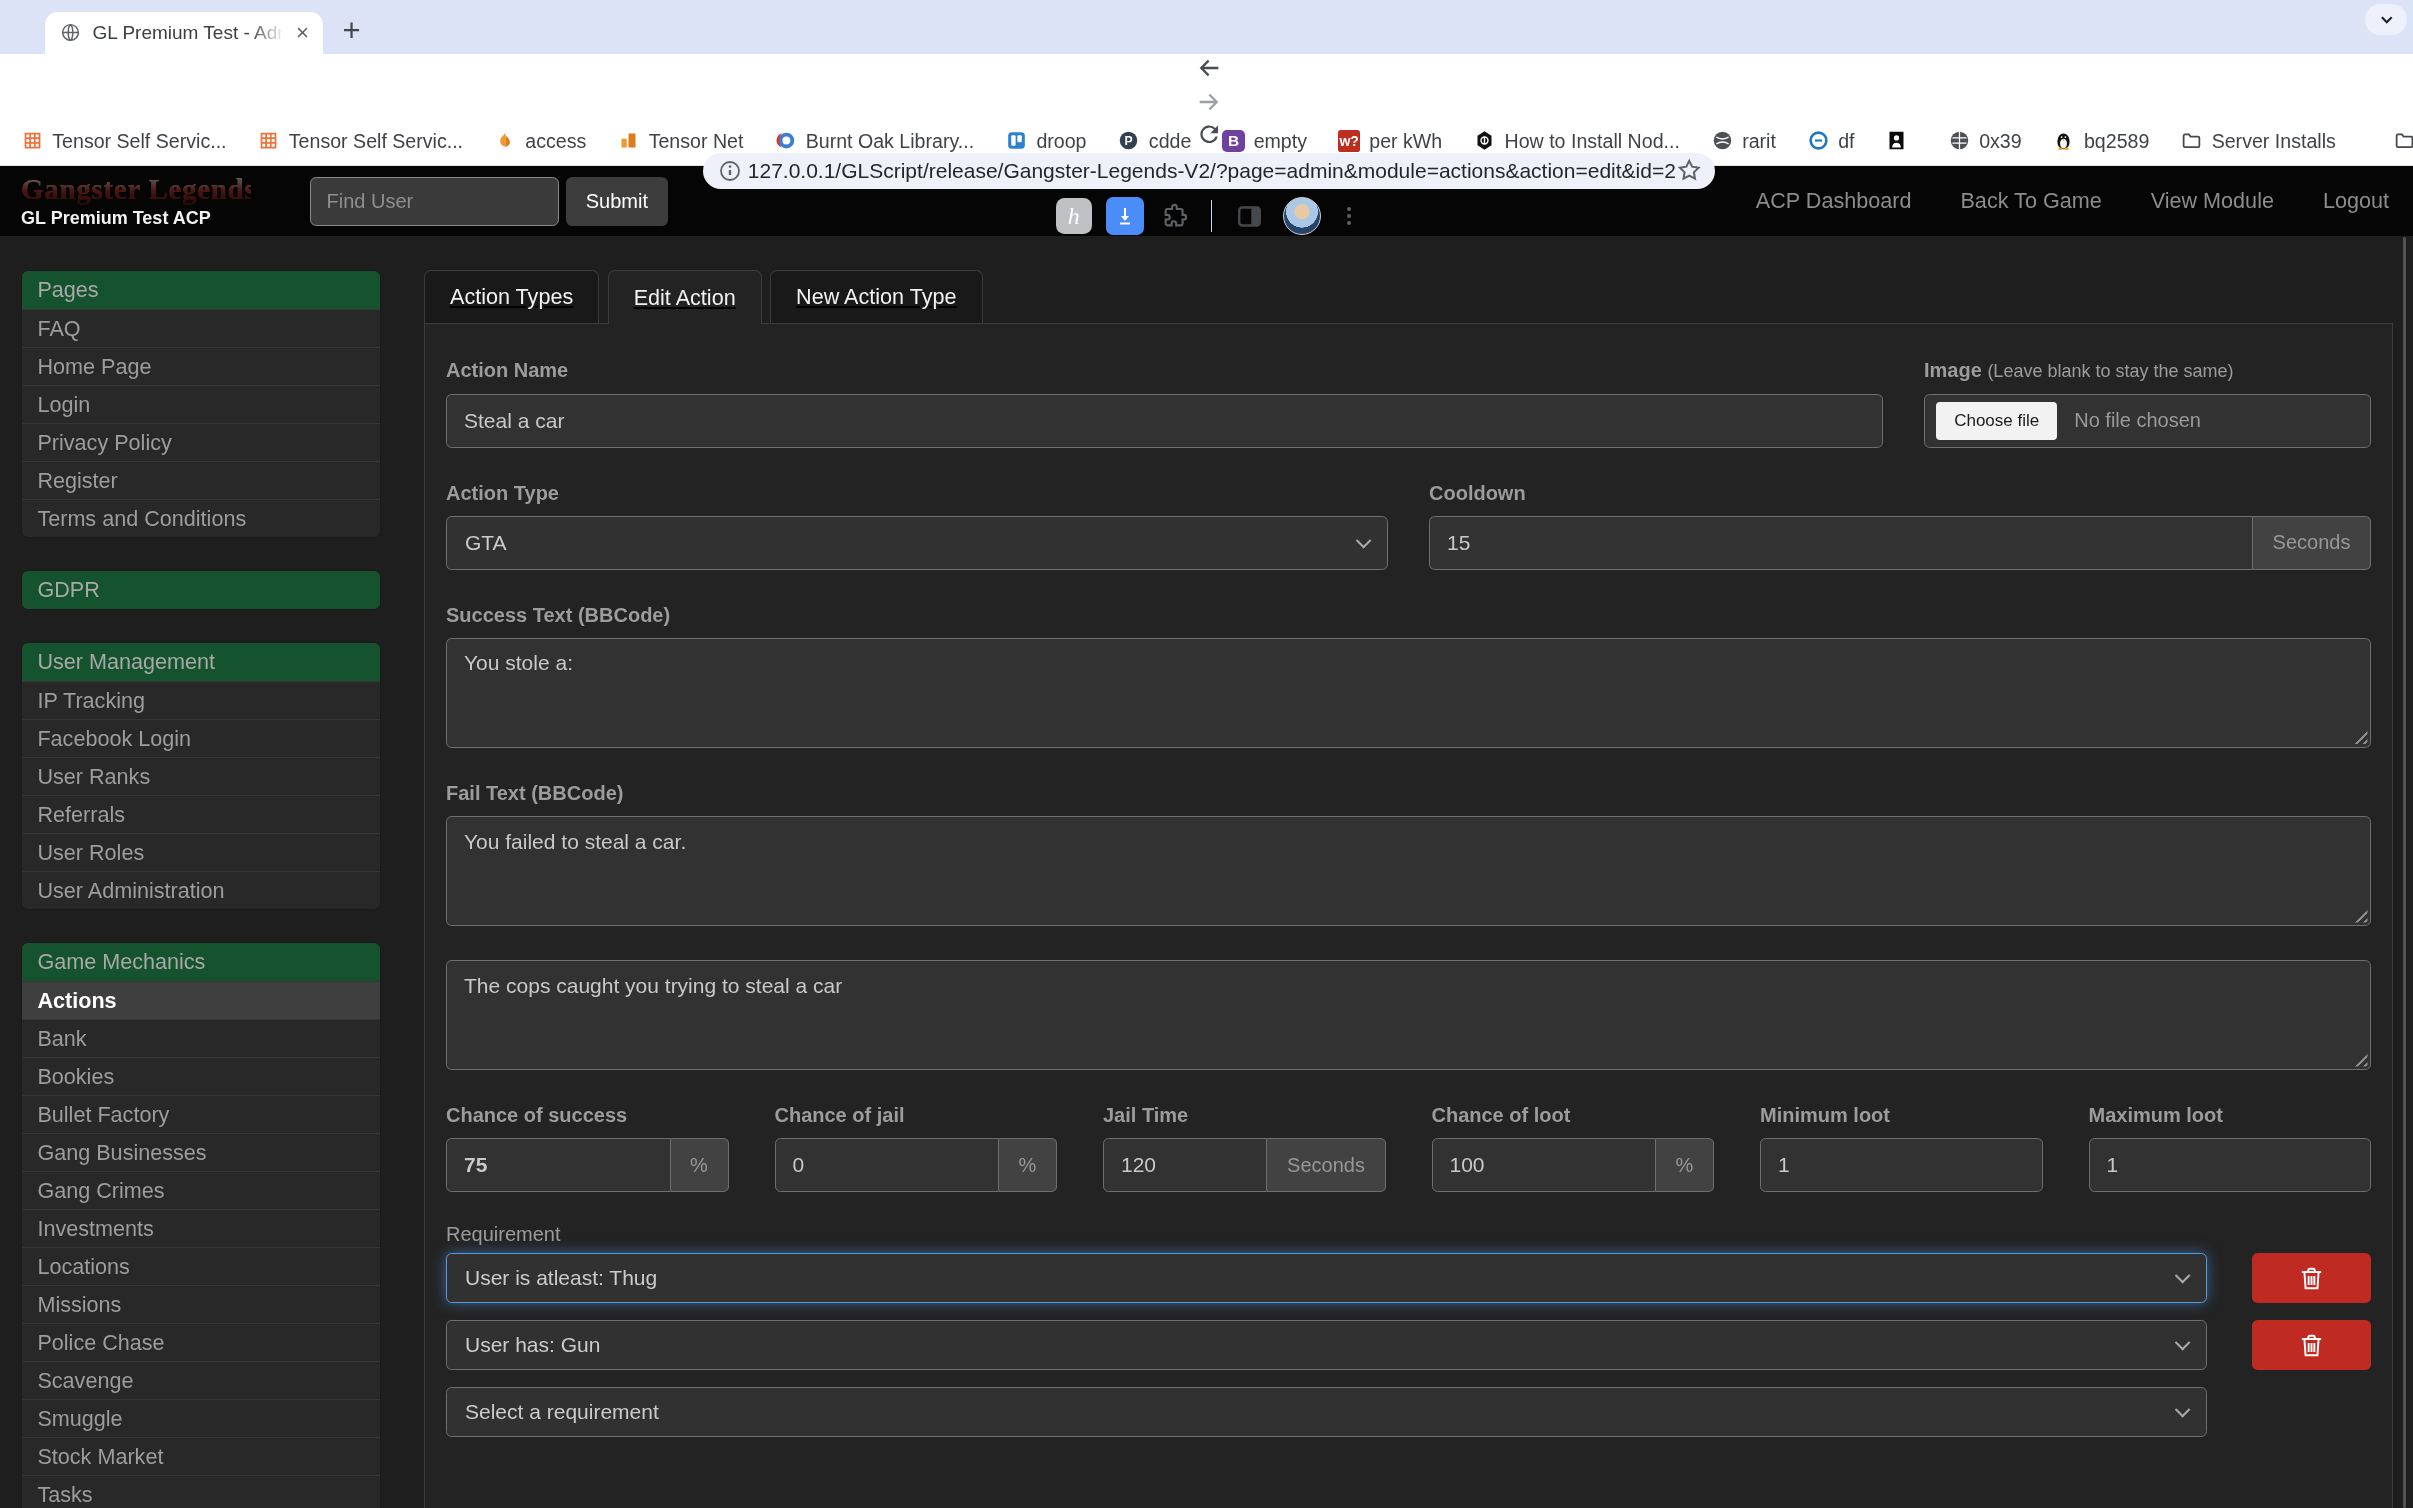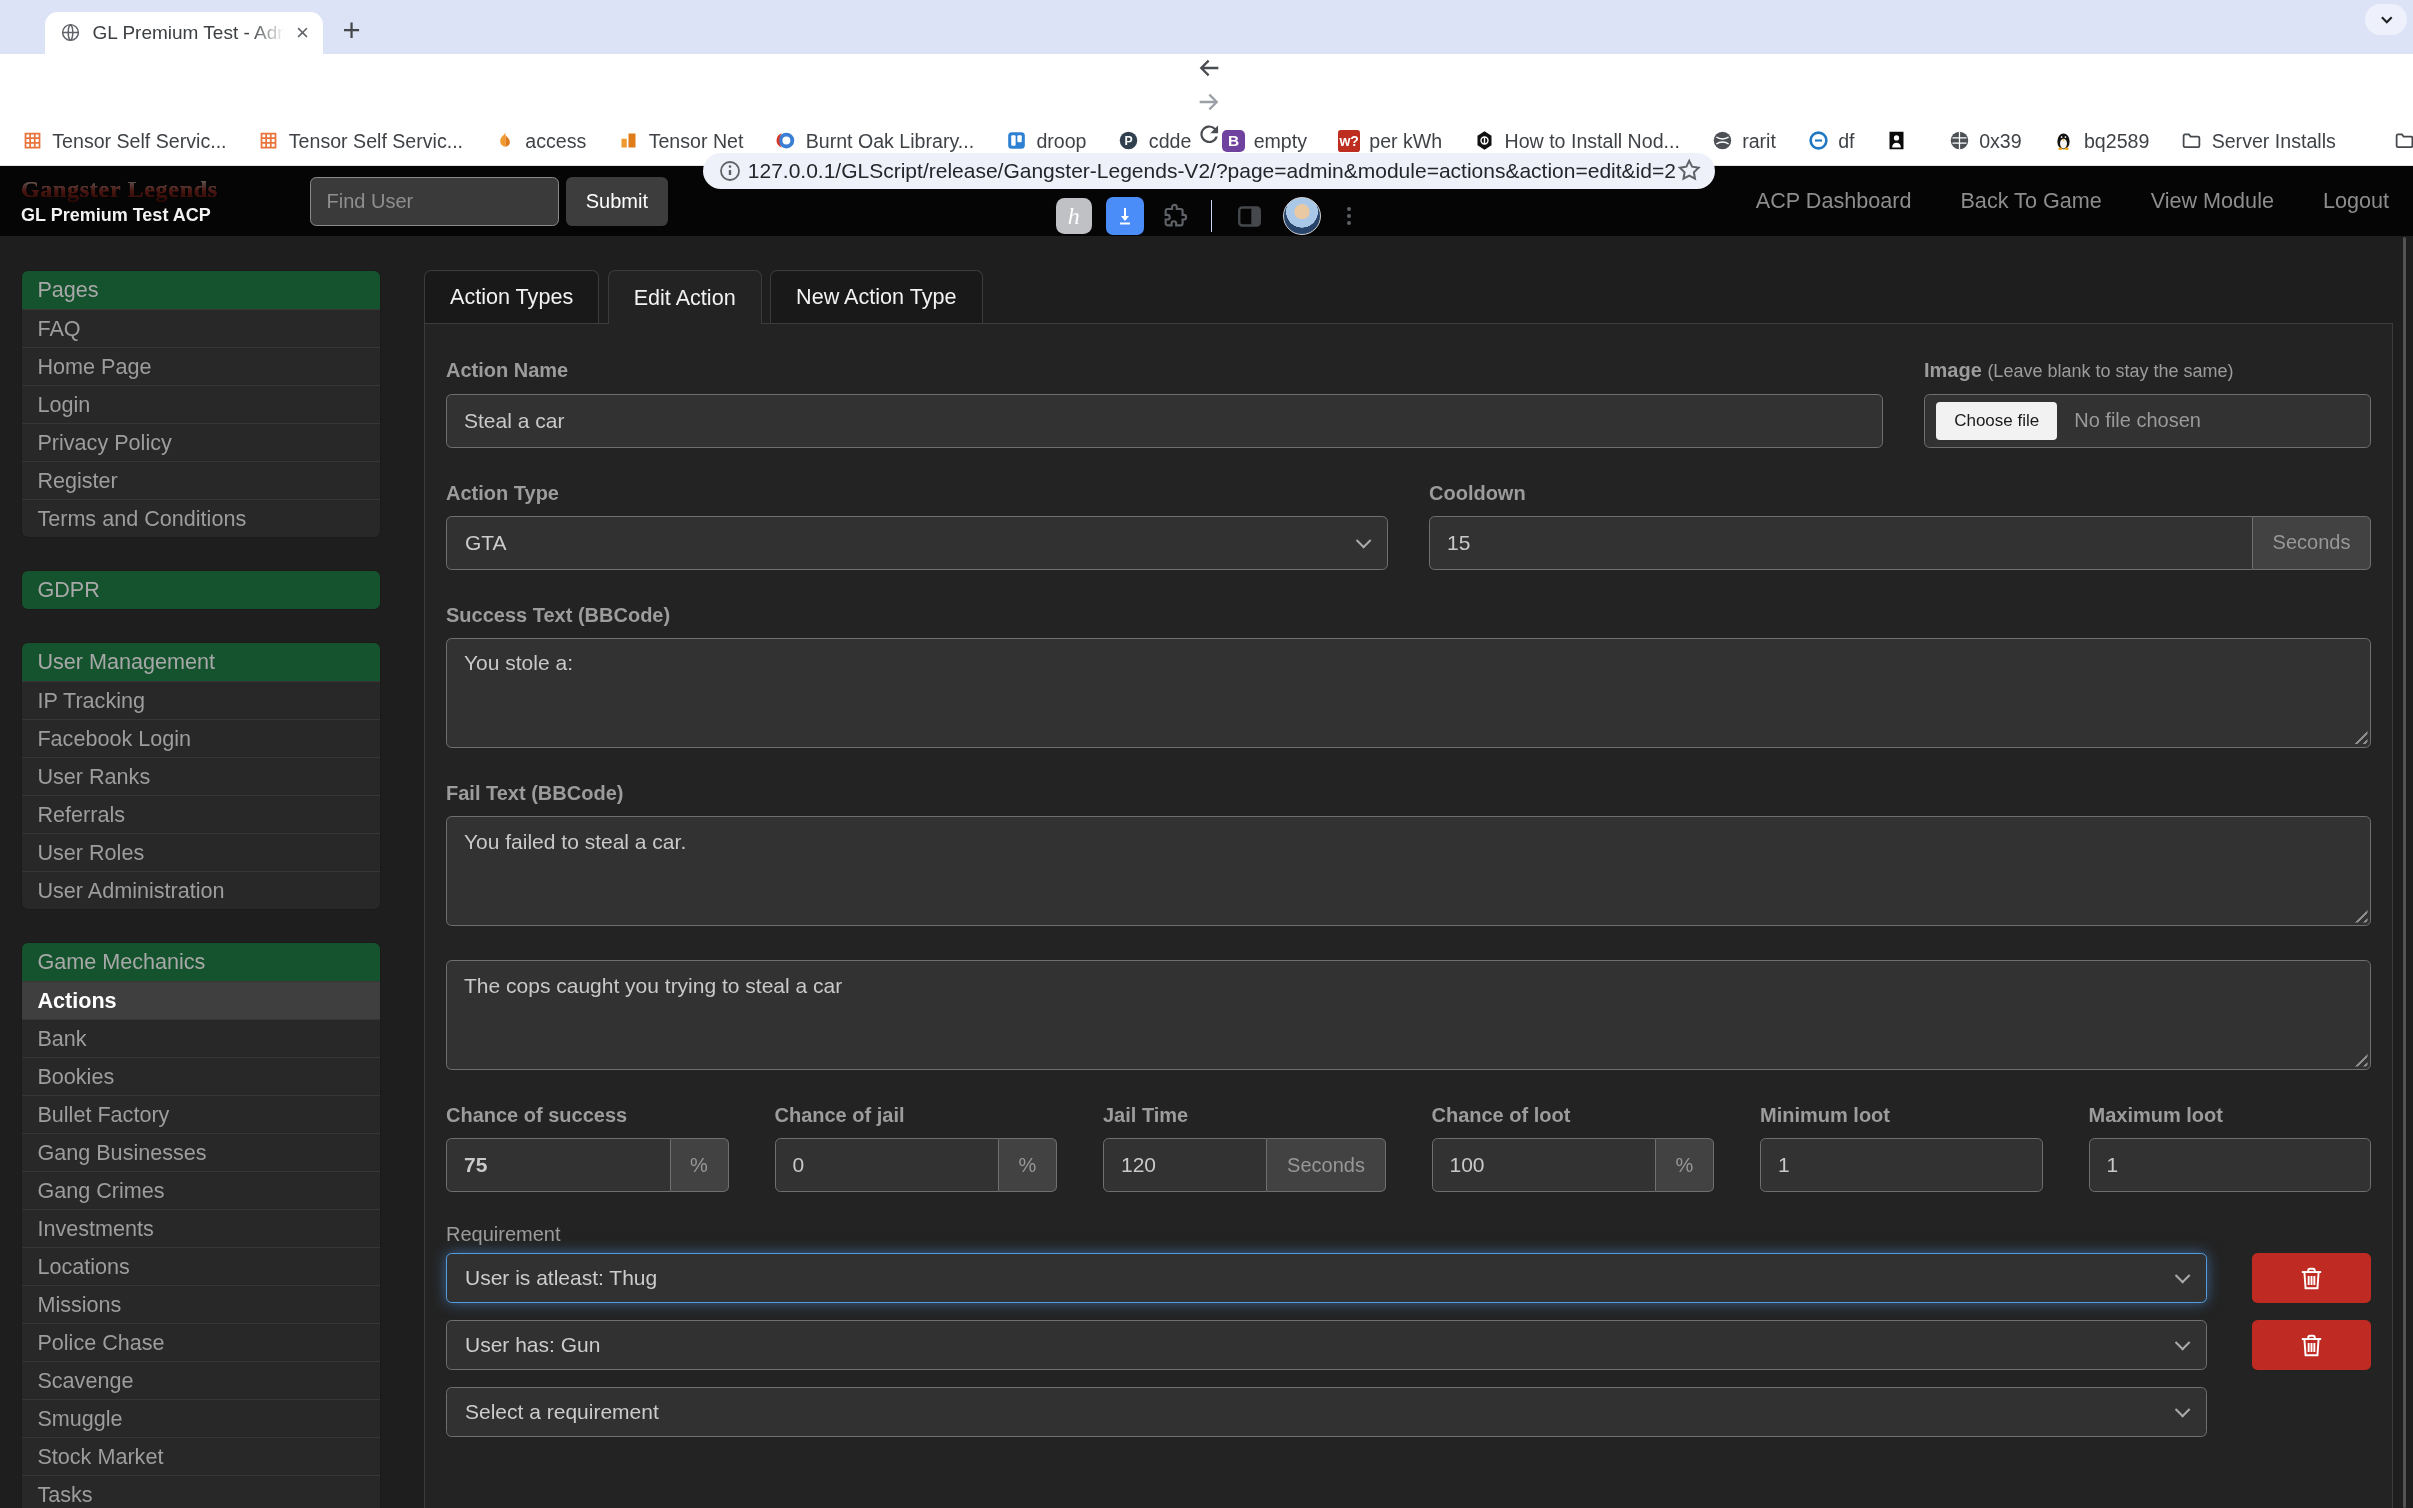--- a/index.html
+++ b/index.html
@@ -38,21 +38,21 @@
   .bm-label { font-size:19.6px; color:#3f4347; white-space:nowrap; }
   .bm-spacer { flex:1; }
   .bm-divider { width:1.4px; height:28px; background:#d4d6d9; margin-right:26.5px; }
   .bm-ic { width:22.3px; height:22.3px; display:flex; align-items:center; justify-content:center; flex:none; }
   .ic-badge { width:22.3px; height:22.3px; border-radius:4.9px; display:flex; align-items:center; justify-content:center;
               color:#fff; font-size:15.4px; font-weight:bold; }
 
   
   .site-header { height:70px; background:#050505; display:flex; align-items:center; padding:0 24px 0 21px; }
   .logo-block { width:230px; }
-  .logo { font-family:"Liberation Serif",serif; font-weight:bold; font-size:24px; letter-spacing:0.7px;
+  .logo { font-family:"Liberation Serif",serif; font-weight:bold; font-size:29px; letter-spacing:0.7px;
           background:linear-gradient(#e9e3e0 10%, #b2362a 55%, #5e140c 95%); -webkit-background-clip:text; background-clip:text;
           color:transparent; text-shadow:0 0 0.7px rgba(0,0,0,.6); white-space:nowrap; }
   .site-sub { font-size:18px; font-weight:bold; color:#f2f2f2; margin-top:1.4px; }
   .find-user { display:flex; gap:7px; margin-left:11.2px; }
   .find-input { width:249px; height:49px; background:#3a3a3a; border:0.7px solid #8a8a8a; border-radius:6.3px;
                 color:#d9d9d9; font-size:20px; padding:0 15.4px;margin-left:48px; }
   .find-input::placeholder { color:#8f8f8f; }
   .submit-btn { height:49px; padding:0 19.6px; background:#3d3d3d; border:none; border-radius:6.3px; color:#fff; font-size:20px; }
   .hdr-nav { margin-left:auto; display:flex; gap:49px; }
   .hdr-link { font-size:21.6px; color:#8d8d8d; text-decoration:none; white-space:nowrap; }
@@ -62,21 +62,21 @@
   
   .sidebar { width:360px; flex:none; }
   .sb-group { background:#282828; border-radius:7px; overflow:hidden; margin-bottom:32px; border:0.7px solid #1a1a1a; }
   .sb-row { height:38px; line-height:38px; padding:0 15.4px; font-size:21.6px; color:#9d9d9d; border-top:0.7px solid #363636; white-space:nowrap; overflow:hidden; }
   .sb-row:first-child { border-top:none; }
   .sb-head { background:#14532d; color:#a8a8a8; }
   .sb-sel { background:#3f3f3f; color:#ffffff; font-weight:bold; }
 
   
   .panel { flex:1; margin-left:43px; min-width:0; }
-  .panel-tabs { display:flex; align-items:flex-start; position:relative; z-index:3; }
+  .panel-tabs { display:flex; align-items:flex-start; position:relative; z-index:3;text-decoration:underline; }
   .ptab { height:53px; display:flex; align-items:center; padding:0 25px; margin-right:8.4px; background:#191919;
           border:0.7px solid #3c3c3c; border-bottom:none; border-radius:7px 7px 0 0; font-size:21.6px; color:#f2f2f2; white-space:nowrap; }
   .ptab.active { background:#232323; height:54px; margin-bottom:-0.7px; }
   .panel-body { background:#232323; border:0.7px solid #3c3c3c; padding:35px 21px 0 21px; height:1186px; position:relative; z-index:1; }
 
   .flabel { font-size:20px; font-weight:bold; color:#9c9c9c; margin-bottom:11.2px; }
   .flabel .note { font-weight:normal; font-size:18px; }
   .txt-input { width:100%; height:54px; background:#323232; border:0.7px solid #6f6f6f; border-radius:5.6px;
                color:#c9c9c9; font-size:21px; padding:0 17px; }
   .row { display:flex; gap:41px; margin-bottom:34px; }

